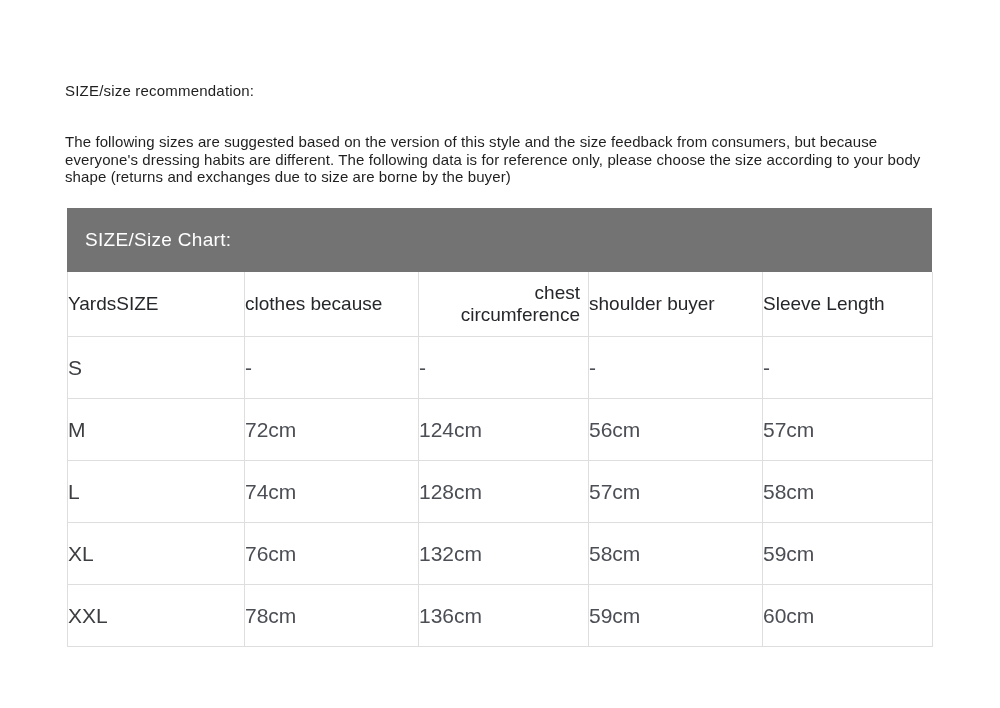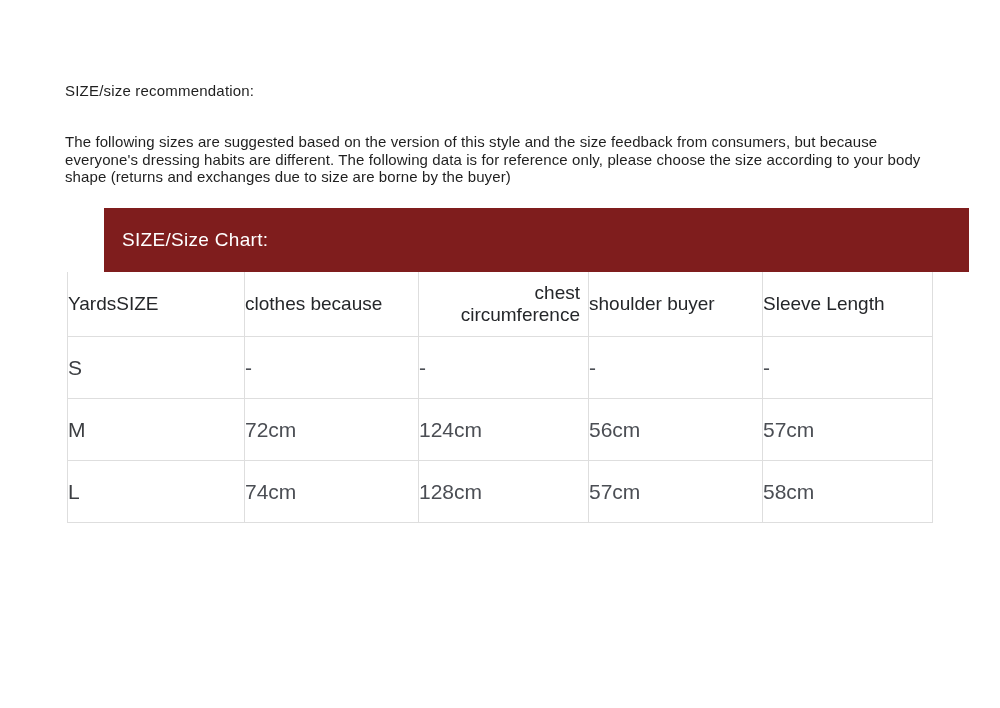--- a/index.html
+++ b/index.html
@@ -33,22 +33,21 @@
     color: #1f1f1f;
     letter-spacing: 0.1px;
     margin-top: 9px;
   }
   .chart-title-bar {
     position: absolute;
     left: 67px;
     top: 208px;
     width: 865px;
     height: 64px;
-    background: #7f1d1d;
-    margin-left: 37px;
+    background: #737373;
   }
   .chart-title-bar .title {
     display: block;
     padding-left: 18px;
     line-height: 64px;
     font-size: 19px;
     color: #ffffff;
     letter-spacing: 0.3px;
   }
   .size-table {
@@ -132,16 +131,30 @@
         <td>56cm</td>
         <td>57cm</td>
       </tr>
       <tr>
         <td class="size-cell">L</td>
         <td>74cm</td>
         <td>128cm</td>
         <td>57cm</td>
         <td>58cm</td>
       </tr>
+      <tr>
+        <td class="size-cell">XL</td>
+        <td>76cm</td>
+        <td>132cm</td>
+        <td>58cm</td>
+        <td>59cm</td>
+      </tr>
+      <tr>
+        <td class="size-cell">XXL</td>
+        <td>78cm</td>
+        <td>136cm</td>
+        <td>59cm</td>
+        <td>60cm</td>
+      </tr>
     </tbody>
   </table>
 
 </div>
 
 </body></html>

